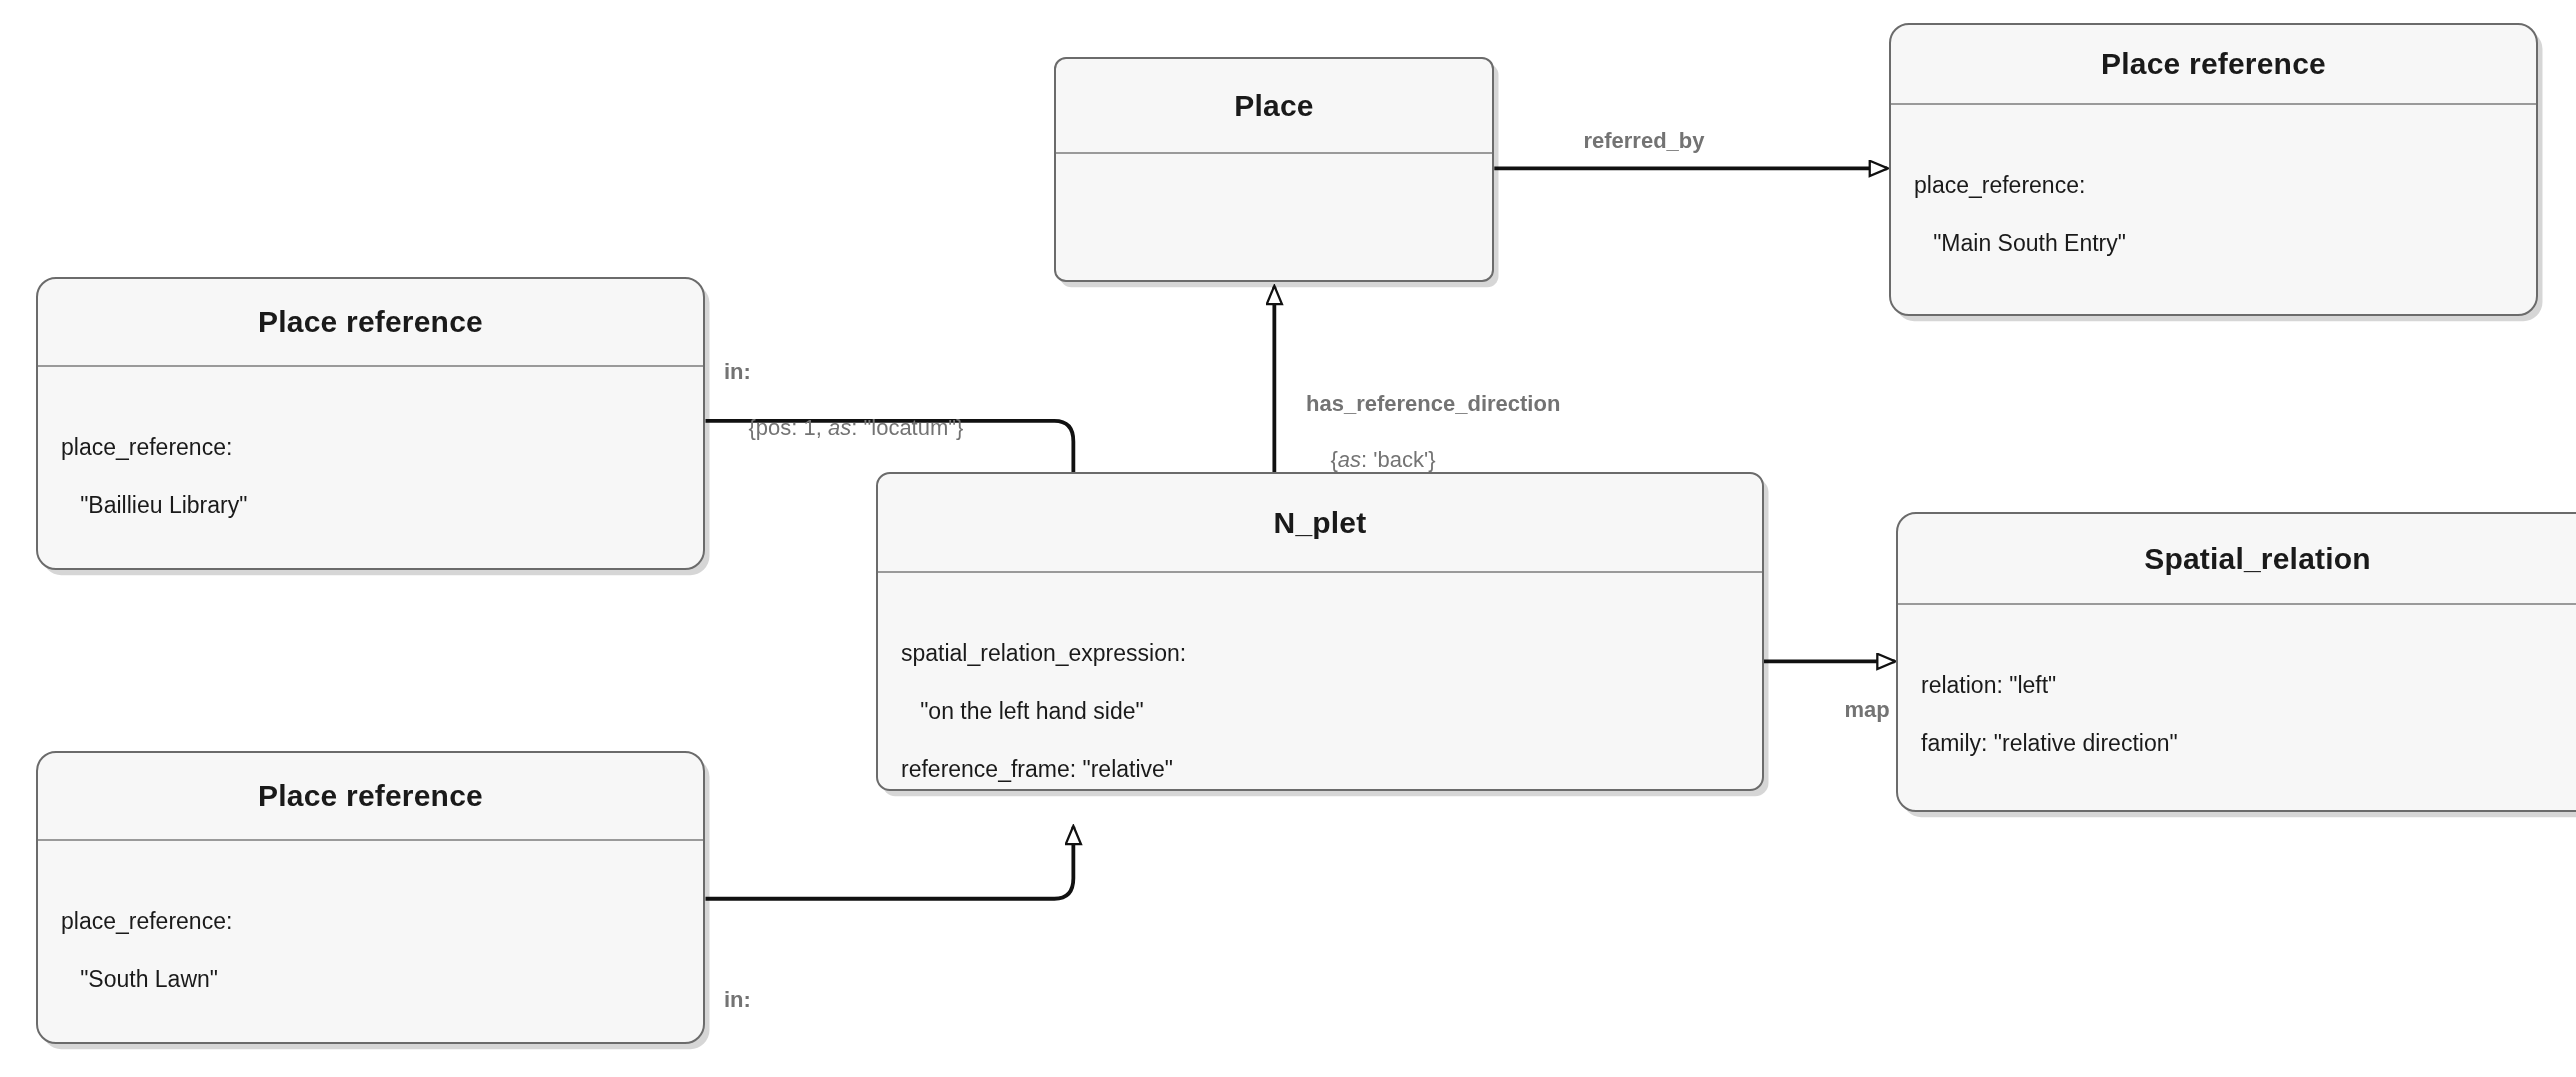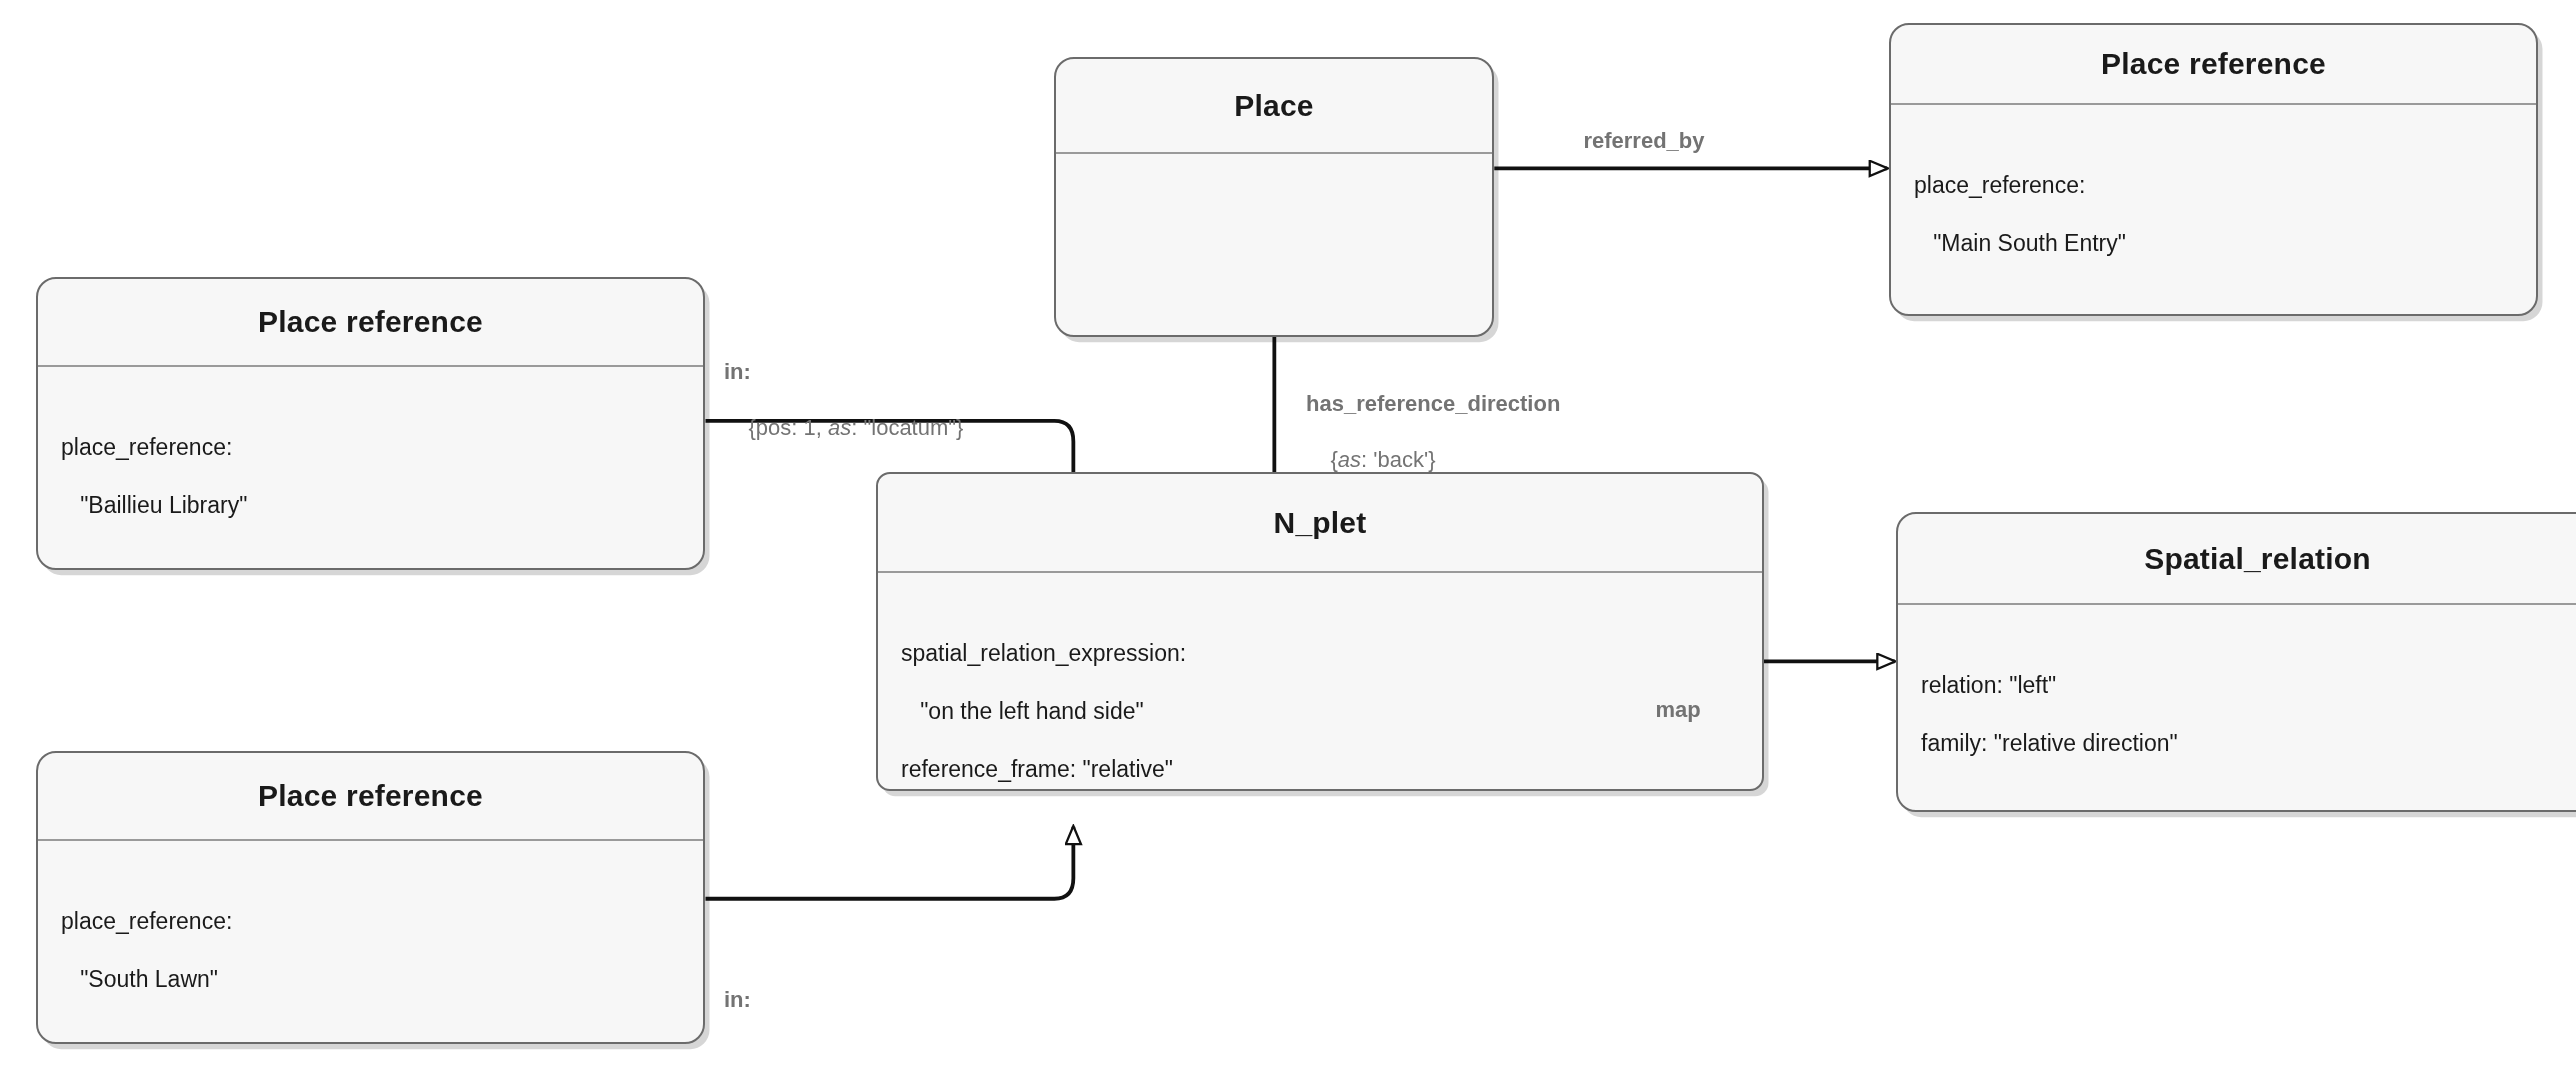--- a/index.html
+++ b/index.html
@@ -49,21 +49,21 @@
 
     <g>
       <path d="M930,1185 L1390,1185 Q1415,1185 1415,1158 L1415,1090" fill="none" stroke="#111111" stroke-width="5" marker-end="url(#hollow)"></path>
     </g>
 
     <g>
       <path d="M2205,872 L2498,872" fill="none" stroke="#111111" stroke-width="5" marker-end="url(#hollow)"></path>
     </g>
   </svg>
 
-  <div class="node" style="left:1054px;top:57px;width:440px;height:280px;">
+  <div class="node" style="left:1054px;top:57px;width:440px;height:225px;border-radius:12px;">
     <div class="titlebar" style="height:93px;">
       <span class="title">Place</span>
     </div>
     <div class="body"></div>
   </div>
 
   <div class="node" style="left:1889px;top:23px;width:649px;height:293px;">
     <div class="titlebar" style="height:78px;">
       <span class="title">Place reference</span>
     </div>
@@ -126,18 +126,18 @@
   <div class="edge-label" style="left:724px;top:303px;">
     <span class="hdr">in:</span>
     <span><span>{pos: 1, </span><span class="it">as</span><span>: "locatum"}</span></span>
   </div>
 
   <div class="edge-label" style="left:724px;top:931px;">
     <span class="hdr">in:</span>
     
   </div>
 
-  <div class="edge-label single" style="left:1631px;top:668px;">
+  <div class="edge-label single" style="left:1820px;top:668px;">
     <span>map</span>
   </div>
 
 </div>
 
 
 </body></html>

